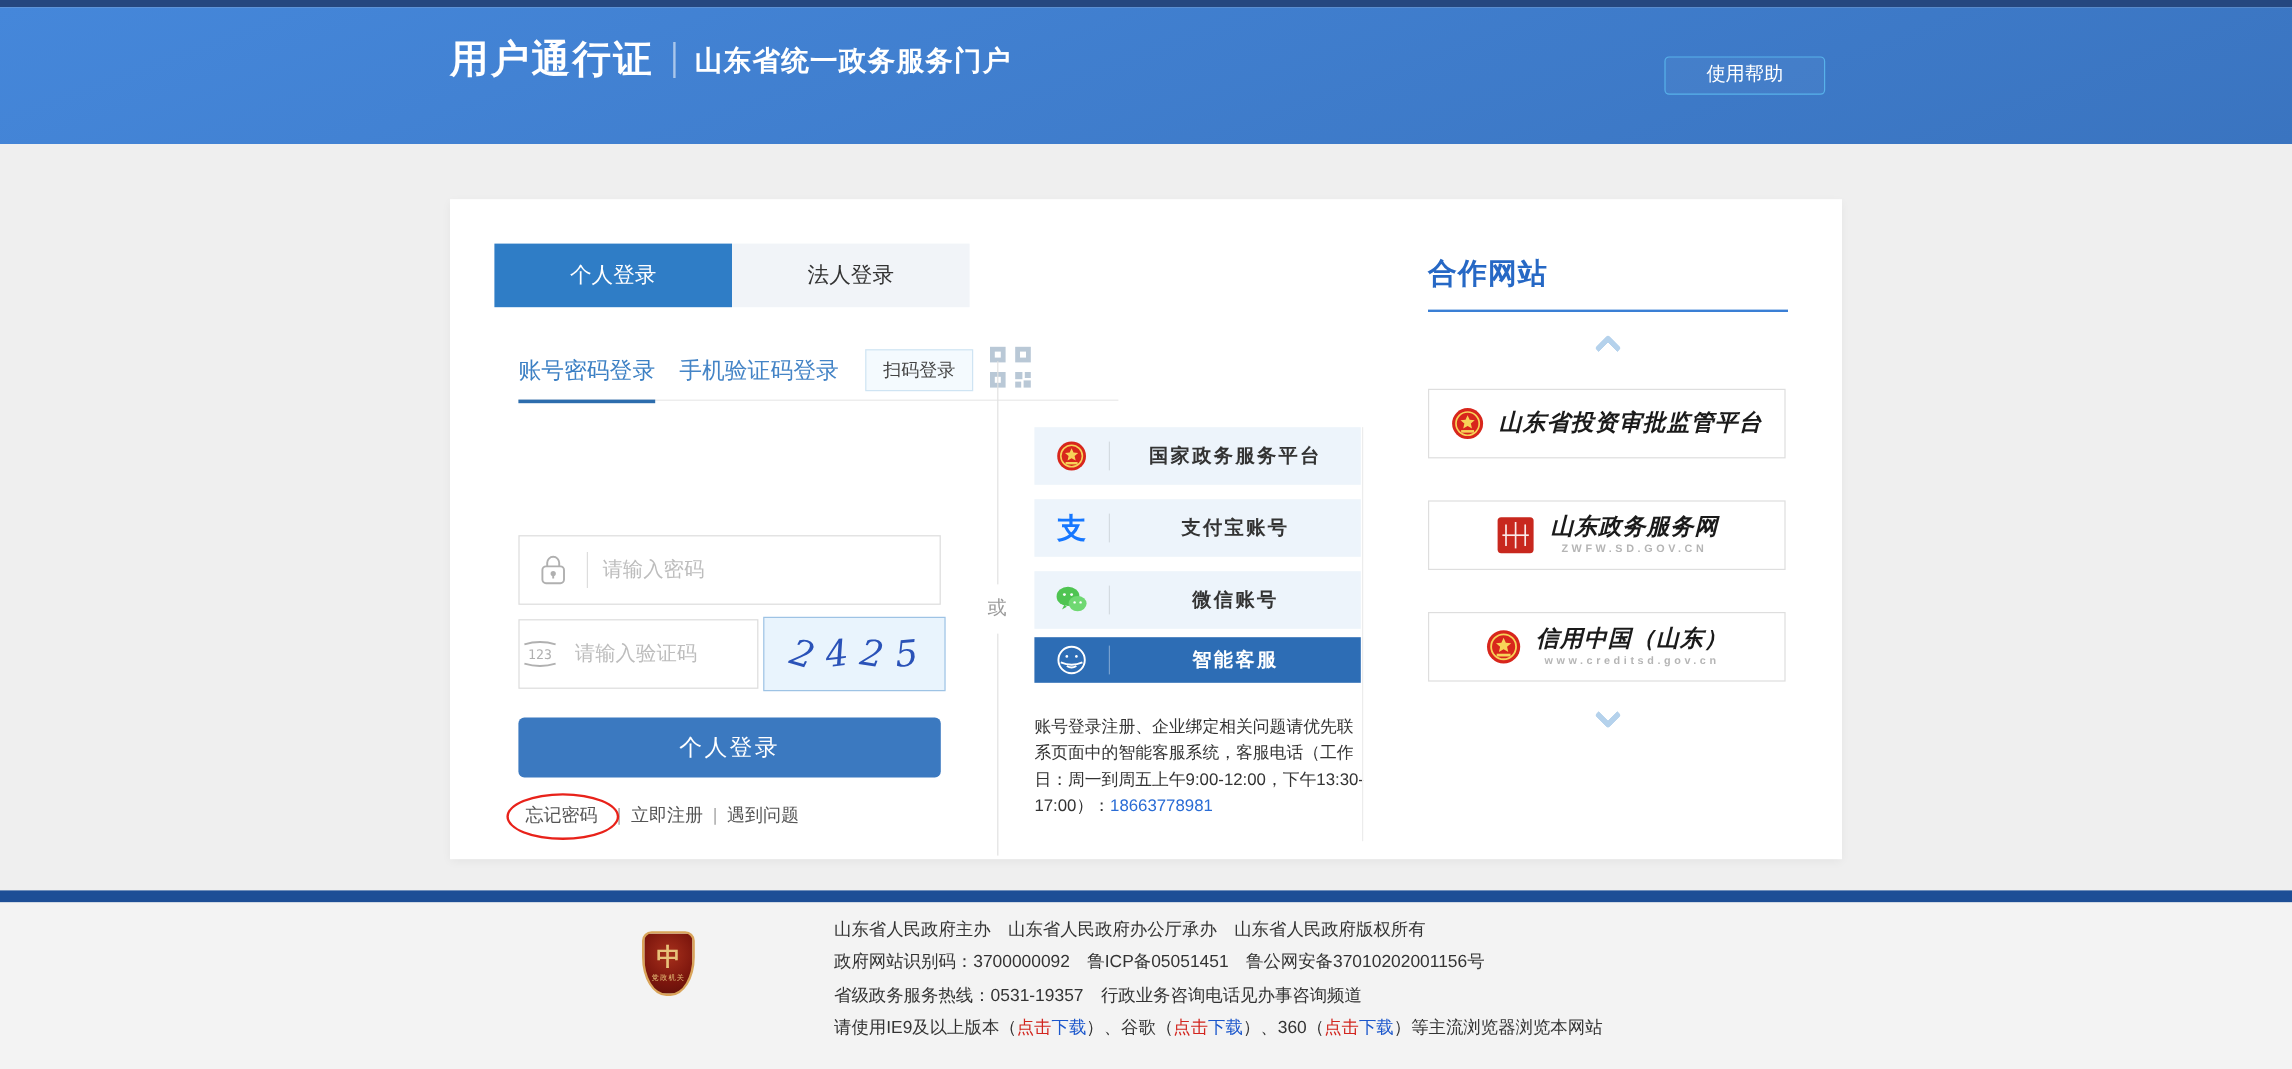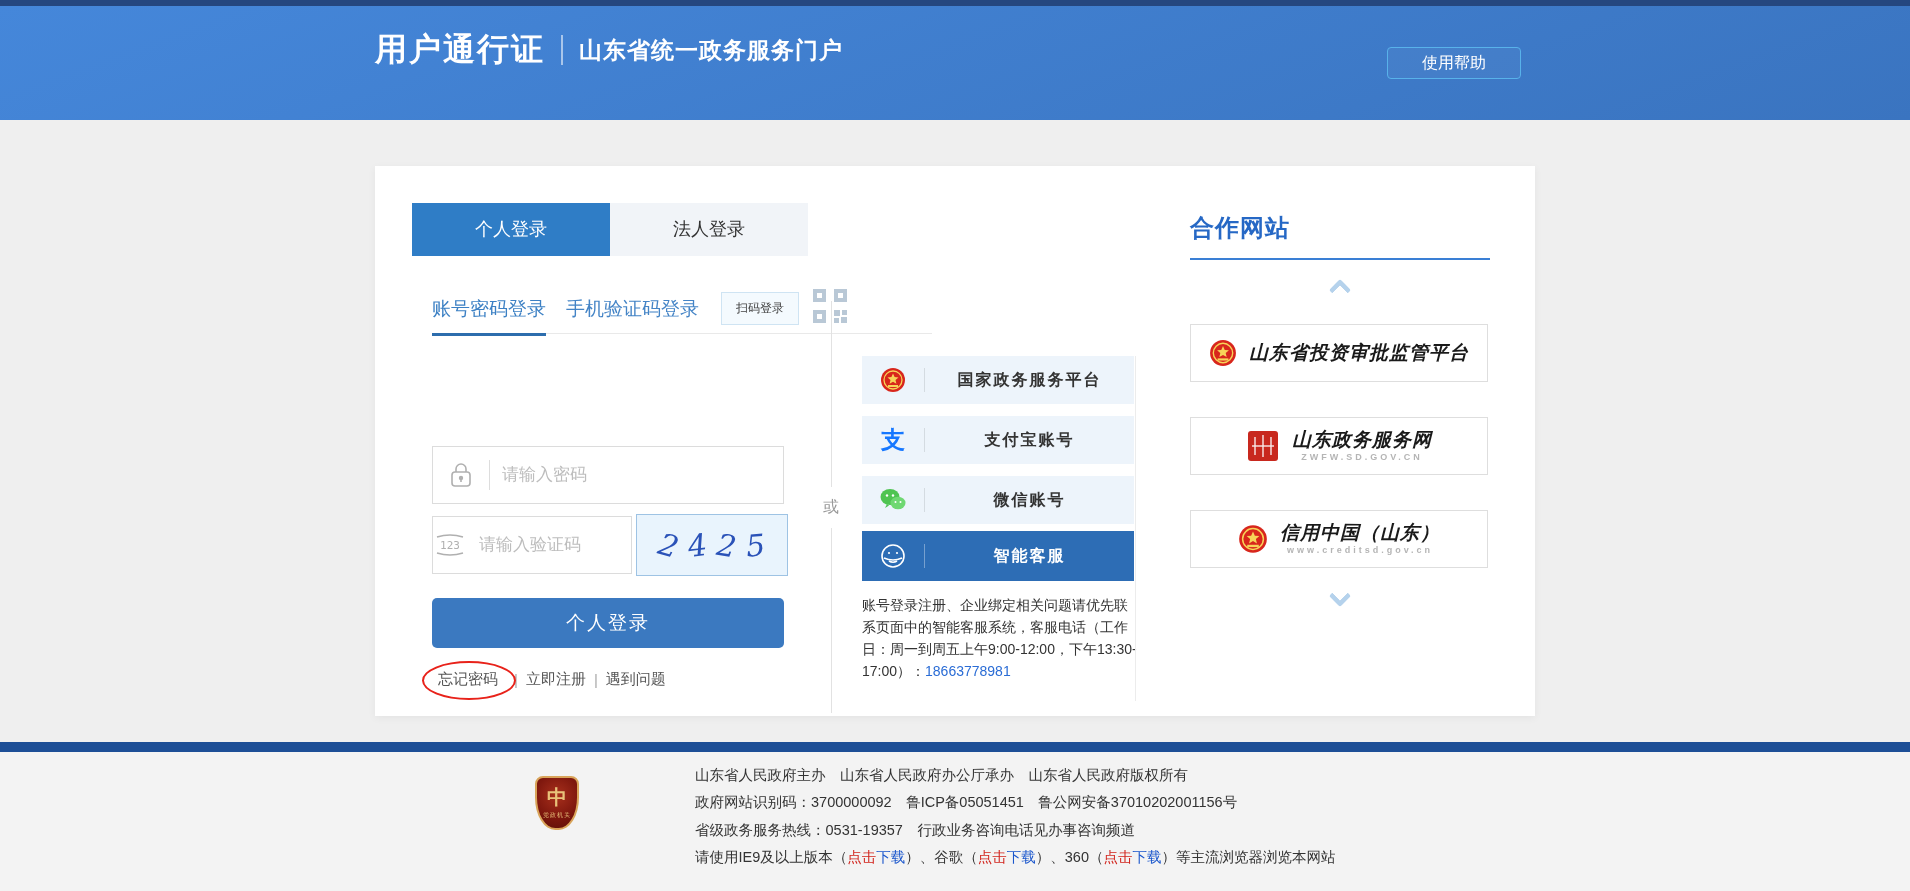--- a/index.html
+++ b/index.html
@@ -28,21 +28,21 @@
   #tab-corporate { left:235px; background:#f1f4f8; color:#333; }
 
   
   #methods { position:absolute; left:57px; top:118px; width:500px; height:50px;
              border-bottom:1px solid #e9e9e9; display:flex; align-items:center; }
   .method { font-size:19px; color:#4484c6; cursor:pointer; }
   .method.active { position:relative; color:#3c80c4; }
   .method.active::after { content:""; position:absolute; left:0; right:0; bottom:-14px; height:3px; background:#2d6dad; }
   #method-sms { margin-left:20px; }
   #scan-box { margin-left:22px; background:#f4fafe; border:1px solid #cfe4f3; color:#444;
-              font-size:12px; padding:7px 14px; cursor:pointer; }
+              font-size:15px; padding:7px 14px; cursor:pointer; }
   #qr-icon { margin-left:12px; margin-top:-6px; cursor:pointer; }
 
   
   .field { position:absolute; left:57px; width:352px; height:58px; border:1px solid #dcdcdc;
            display:flex; align-items:center; background:#fff; }
   .field .iconwrap { width:56px; display:flex; justify-content:center; align-items:center; }
   .field .vline { width:1px; height:30px; background:#ddd; }
   .field input { flex:1; border:none; outline:none; font-size:17px; color:#333; padding:0 12px;
                  font-family:"Liberation Sans",sans-serif; background:transparent; }
   .field input::placeholder { color:#bdbdbd; }
@@ -76,21 +76,21 @@
   #or-divider .line { width:1px; flex:1; background:#e2e2e2; }
   #or-divider .or-text { font-size:16px; color:#999; padding:10px 0; }
 
   
   .tp-item { position:absolute; left:487px; width:272px; height:48px; background:#edf4fb;
              display:flex; align-items:center; cursor:pointer; }
   .tp-item .tp-icon { width:62px; display:flex; justify-content:center; align-items:center; }
   .tp-item .tp-sep { width:1px; height:24px; background:rgba(0,0,0,.10); }
   .tp-item .tp-label { flex:1; text-align:center; font-size:16px; color:#333; font-weight:bold; letter-spacing:2px; }
   #tp-0 { top:190px; } #tp-1 { top:250px; } #tp-2 { top:310px;justify-content:flex-end; }
-  #tp-3 { top:365px; height:50px; background:#2d6db5; }
+  #tp-3 { top:365px; height:38px; background:#2d6db5; }
   #tp-3 .tp-sep { background:rgba(255,255,255,.35); }
   #tp-3 .tp-label { color:#fff; }
 
   #notice { position:absolute; left:487px; top:428px; width:278px; font-size:14px; color:#333;
             line-height:1.58; }
   #notice .phone { color:#2a6cd5; cursor:pointer; }
 
   #col-border { position:absolute; left:760px; top:190px; width:1px; height:345px; background:#ececec; }
 
   

